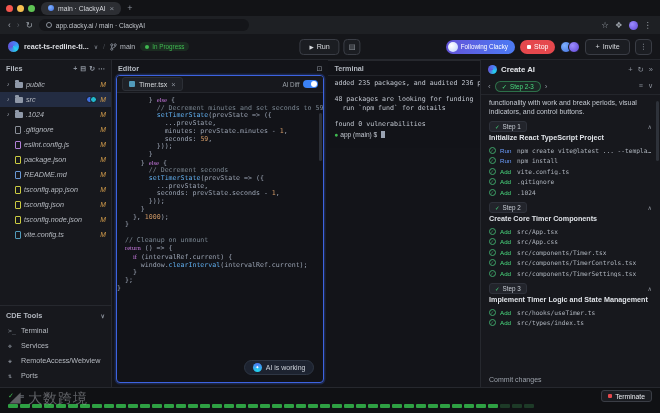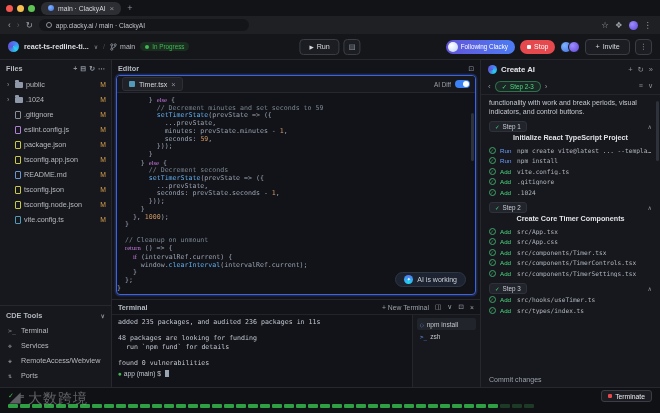--- a/index.html
+++ b/index.html
@@ -46,40 +46,40 @@
   .avatar.a1 { background:radial-gradient(circle at 35% 35%,#7fb1ff,#3f6fe0); }
   .avatar.a2 { background:radial-gradient(circle at 35% 35%,#9c8cff,#5f46d6); margin-left:-4px; }
 
   
   .workspace { flex:1; display:flex; min-height:0; background:#17181d; }
 
   
   .sidebar { width:112px; flex:0 0 auto; background:#17181d; border-right:1px solid #26282e; display:flex; flex-direction:column; min-height:0; }
   .files-header { height:17px; display:flex; align-items:center; padding:0 6px; gap:3px; font-size:7.3px; font-weight:bold; color:#b3b8c0; flex:0 0 auto; }
   .fh-icons { margin-left:auto; display:flex; gap:3px; color:#8b919b; font-size:7px; }
-  .file-list { flex:0 0 auto; }
+  .file-list { flex:0 0 auto;font-style:italic; }
   .file-row { height:15px; display:flex; align-items:center; gap:3px; padding:0 5px 0 7px; font-size:7.2px; color:#b6bac1; }
   .file-row.selected { background:#232c42; }
   .file-row .chevr { width:5px; color:#8b919b; font-size:7px; flex:0 0 auto; }
   .icon-folder { width:8px; height:6px; background:var(--c,#8f98a8); border-radius:1px; position:relative; flex:0 0 auto; margin-top:1px; }
   .icon-folder::before { content:''; position:absolute; top:-2px; left:0; width:4px; height:2px; background:inherit; border-radius:1px 1px 0 0; }
   .icon-file { width:6px; height:8px; border:1px solid var(--c,#8a8f98); border-radius:1px; flex:0 0 auto; }
   .file-name { white-space:nowrap; overflow:hidden; text-overflow:ellipsis; flex:1; }
   .badge-m { margin-left:auto; color:#d9a04c; font-size:6.8px; flex:0 0 auto; }
   .mini-avs { display:flex; flex:0 0 auto; }
   .mav { width:7px; height:7px; border-radius:50%; display:inline-block; border:1px solid #17181d; }
   .mav.m1 { background:#3f6fe0; } .mav.m2 { background:#22b8cf; margin-left:-3px; }
 
   .cde { margin-top:auto; border-top:1px solid #26282e; padding:2px 0 4px; flex:0 0 auto; }
   .cde-header { height:15px; display:flex; align-items:center; justify-content:space-between; padding:0 6px; font-size:7.3px; font-weight:bold; color:#b3b8c0; }
   .cde-item { height:15px; display:flex; align-items:center; gap:4px; padding:0 8px; font-size:7.2px; color:#b6bac1; }
   .cde-ic { color:#8b919b; font-size:6.5px; width:9px; font-family:"DejaVu Sans Mono",monospace; }
 
   
-  .center { flex:1; display:flex; flex-direction:column; min-width:0; min-height:0; background:#131419; }
+  .center { flex:1; display:flex; flex-direction:row; min-width:0; min-height:0; background:#131419; }
   .editor-section { flex:1; display:flex; flex-direction:column; padding:2px 4px 4px; min-height:0; }
   .editor-title-row { height:13px; display:flex; align-items:center; justify-content:space-between; font-size:7.3px; font-weight:bold; color:#b3b8c0; padding:0 2px; }
   .etr-icons { color:#8b919b; font-weight:normal; font-size:7px; display:flex; gap:4px; }
   .editor-box { flex:1; border:1px solid #3d63e0; box-shadow:0 0 0 1.5px rgba(61,99,224,.25); border-radius:4px; background:#121318; display:flex; flex-direction:column; overflow:hidden; min-height:0; }
   .etab-bar { height:17px; background:#17181d; border-bottom:1px solid #26282e; display:flex; align-items:center; padding:0 5px; justify-content:space-between; flex:0 0 auto; }
   .etab { display:flex; align-items:center; gap:4px; height:14px; background:#1f2127; border:1px solid #2c2f36; border-radius:3px; padding:0 6px; font-size:7px; color:#d7dade; }
   .ts-ic { width:6px; height:6px; background:#519aba; border-radius:1px; }
   .etab .x { color:#8b919b; font-size:7.5px; }
   .etab-right { display:flex; align-items:center; gap:4px; font-size:6.3px; color:#9aa0a8; }
   .toggle { width:15px; height:8px; border-radius:4px; background:#3b82f6; position:relative; }
@@ -121,21 +121,21 @@
   .step-badge { display:flex; align-items:center; gap:3px; border:1px solid rgba(74,222,128,.4); background:rgba(74,222,128,.08); color:#4ade80; border-radius:8px; padding:1px 6px; font-size:6.3px; }
   .rp-sub-icons { margin-left:auto; display:flex; gap:5px; color:#8b919b; font-size:7px; }
   .rp-body { flex:1; overflow:hidden; padding:4px 8px 0; position:relative; min-height:0; }
   .rp-scroll { position:absolute; right:1px; top:6px; width:3px; height:60px; border-radius:2px; background:#2e323a; }
   .intro { font-size:7px; line-height:8.7px; color:#c3c8d0; margin-bottom:3px; }
   .step-block { margin-top:5px; }
   .step-head { display:flex; align-items:center; height:11px; }
   .step-pill { display:inline-flex; align-items:center; gap:3px; background:#22242b; border:1px solid #2e313a; border-radius:3px; padding:1px 5px; font-size:6.3px; color:#c7ccd4; }
   .scheck { color:#4ade80; font-size:5.5px; }
   .shev { margin-left:auto; color:#8b919b; font-size:6px; }
-  .step-title { font-size:7.2px; font-weight:bold; color:#dfe2e7; margin:2px 0 2px; line-height:8.5px;text-align:center; }
+  .step-title { font-size:7.2px; font-weight:bold; color:#dfe2e7; margin:2px 0 2px; line-height:8.5px; }
   .item-row { display:flex; align-items:center; gap:4px; height:10.5px; }
   .icheck { width:7px; height:7px; border:1px solid #3fa66a; border-radius:50%; color:#3fa66a; font-size:4.5px; display:flex; align-items:center; justify-content:center; flex:0 0 auto; }
   .action { font-size:6.2px; width:13px; flex:0 0 auto; }
   .action.run { color:#6c9eff; }
   .action.add { color:#4ade80; }
   .item-text { font-family:"DejaVu Sans Mono",monospace; font-size:6.2px; color:#aeb4bd; white-space:nowrap; overflow:hidden; text-overflow:ellipsis; flex:1; }
   .commit-row { height:16px; display:flex; align-items:center; padding:0 8px; flex:0 0 auto; }
   .commit-btn { background:none; border:none; color:#9aa0a9; font-size:7px; font-family:"Liberation Sans",sans-serif; padding:0; }
   .rp-input { margin:2px 6px 6px; height:32px; border:1px solid #30333b; border-radius:6px; background:#1b1d22; position:relative; flex:0 0 auto; }
   .rp-input input { position:absolute; left:6px; top:4px; right:6px; background:transparent; border:none; outline:none; color:#c9ccd3; font-size:6.8px; font-family:"Liberation Sans",sans-serif; }
@@ -258,20 +258,30 @@
           <span>⋯</span>
         </span>
       </div>
       <div class="file-list">
           <div class="file-row">
             <span class="chevr">›</span>
             <span class="icon-folder" style="--c: #8f98a8;"></span>
             <span class="file-name">public</span>
             <span class="badge-m">M</span>
           </div>
+          <div class="file-row selected">
+            <span class="chevr">›</span>
+            <span class="icon-folder" style="--c: #8f98a8;"></span>
+            <span class="file-name">src</span>
+            <span class="mini-avs">
+              <i class="mav m1"></i>
+              <i class="mav m2"></i>
+            </span>
+            <span class="badge-m">M</span>
+          </div>
           <div class="file-row">
             <span class="chevr">›</span>
             <span class="icon-folder" style="--c: #8f98a8;"></span>
             <span class="file-name">.1024</span>
             <span class="badge-m">M</span>
           </div>
           <div class="file-row">
             <span class="chevr"></span>
             <span class="icon-file" style="--c: #8a8f98;"></span>
             <span class="file-name">.gitignore</span>
@@ -284,28 +294,28 @@
             <span class="badge-m">M</span>
           </div>
           <div class="file-row">
             <span class="chevr"></span>
             <span class="icon-file" style="--c: #cbcb41;"></span>
             <span class="file-name">package.json</span>
             <span class="badge-m">M</span>
           </div>
           <div class="file-row">
             <span class="chevr"></span>
+            <span class="icon-file" style="--c: #6997d5;"></span>
+            <span class="file-name">README.md</span>
+            <span class="badge-m">M</span>
+          </div>
+          <div class="file-row">
+            <span class="chevr"></span>
             <span class="icon-file" style="--c: #cbcb41;"></span>
             <span class="file-name">tsconfig.app.json</span>
-            <span class="badge-m">M</span>
-          </div>
-          <div class="file-row">
-            <span class="chevr"></span>
-            <span class="icon-file" style="--c: #6997d5;"></span>
-            <span class="file-name">README.md</span>
             <span class="badge-m">M</span>
           </div>
           <div class="file-row">
             <span class="chevr"></span>
             <span class="icon-file" style="--c: #cbcb41;"></span>
             <span class="file-name">tsconfig.json</span>
             <span class="badge-m">M</span>
           </div>
           <div class="file-row">
             <span class="chevr"></span>
@@ -540,20 +550,21 @@
               </div>
             </div>
             <div class="step-block">
               <div class="step-head">
                 <span class="step-pill">
                   <span class="scheck">✓</span>
                   <span>Step 3</span>
                 </span>
                 <span class="shev">∧</span>
               </div>
+              <div class="step-title">Implement Timer Logic and State Management</div>
               <div class="step-items">
                 <div class="item-row">
                   <span class="icheck">✓</span>
                   <span class="action add">Add</span>
                   <span class="item-text">src/hooks/useTimer.ts</span>
                 </div>
                 <div class="item-row">
                   <span class="icheck">✓</span>
                   <span class="action add">Add</span>
                   <span class="item-text">src/types/index.ts</span>

